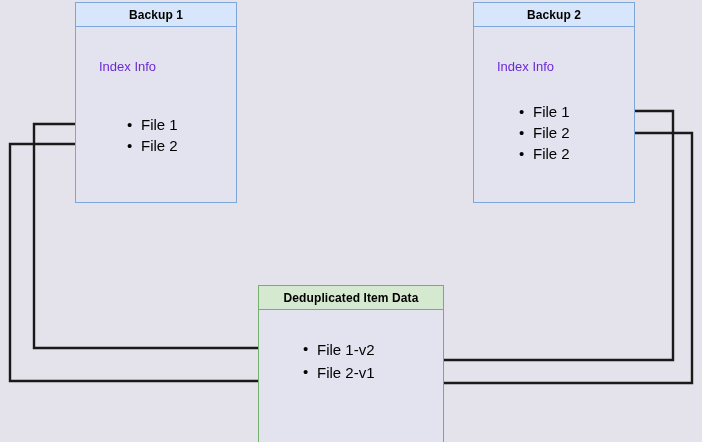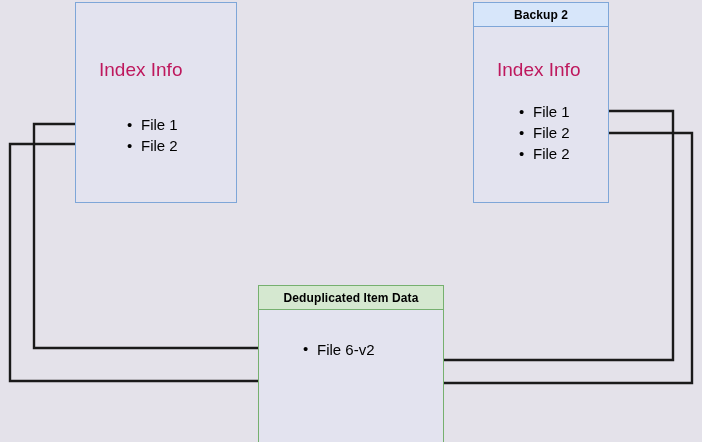--- a/index.html
+++ b/index.html
@@ -47,22 +47,22 @@
     font-weight: bold;
     color: #000;
     letter-spacing: 0.1px;
   }
   .box.green .box-header {
     background: #d5e8d0;
     border-bottom-color: #76b06f;
   }
   .heading-text {
     position: absolute;
-    font-size: 19px;
-    color: #be185d;
+    font-size: 13px;
+    color: #6d28d9;
     white-space: nowrap;
     text-align: center;
   }
   .file-list {
     position: absolute;
     margin: 0;
     padding: 0;
     list-style: none;
   }
   .file-list li {
@@ -79,21 +79,21 @@
     position: absolute;
     left: 0;
     top: 0;
     font-size: 15px;
     line-height: 21px;
   }
   #b1 { left: 75px; top: 2px; width: 162px; height: 201px; }
   #b1 .idx { left: 23px; top: 56px; }
   #b1 .file-list { left: 51px; top: 111px; }
 
-  #b2 { left: 473px; top: 2px; width: 136px; height: 201px; }
+  #b2 { left: 473px; top: 2px; width: 162px; height: 201px; }
   #b2 .idx { left: 23px; top: 56px; }
   #b2 .file-list { left: 45px; top: 98px; }
 
   #dd { left: 258px; top: 285px; width: 186px; height: 207px; }
   #dd .file-list { left: 44px; top: 52px; }
   #dd .file-list li { line-height: 23px; height: 23px; }
 </style>
 </head>
 <body>
 
@@ -110,35 +110,37 @@
   <path d="M127,124 L34,124 L34,348 L297,348" fill="none" stroke="#1a1a1a" stroke-width="2.4" marker-end="url(#arrowR)"></path>
 
   <path d="M127,144 L10,144 L10,381 L297,381" fill="none" stroke="#1a1a1a" stroke-width="2.4" marker-end="url(#arrowR)"></path>
 
   <path d="M580,111 L673,111 L673,360 L396,360" fill="none" stroke="#1a1a1a" stroke-width="2.4" marker-end="url(#arrowL)"></path>
 
   <path d="M580,133 L692,133 L692,383 L396,383" fill="none" stroke="#1a1a1a" stroke-width="2.4" marker-end="url(#arrowL)"></path>
 </svg>
 
 <div class="box" id="b1">
+  <div class="box-header">Backup 1</div>
   <div class="heading-text idx">Index Info</div>
   <ul class="file-list">
     <li>File 1</li>
     <li>File 2</li>
   </ul>
 </div>
 
 <div class="box" id="b2">
   <div class="box-header">Backup 2</div>
   <div class="heading-text idx">Index Info</div>
   <ul class="file-list">
     <li>File 1</li>
     <li>File 2</li>
     <li>File 2</li>
   </ul>
 </div>
 
 <div class="box green" id="dd">
   <div class="box-header">Deduplicated Item Data</div>
   <ul class="file-list">
-    <li>File 6-v2</li>
+    <li>File 1-v2</li>
+    <li>File 2-v1</li>
   </ul>
 </div>
 
 </body></html>

